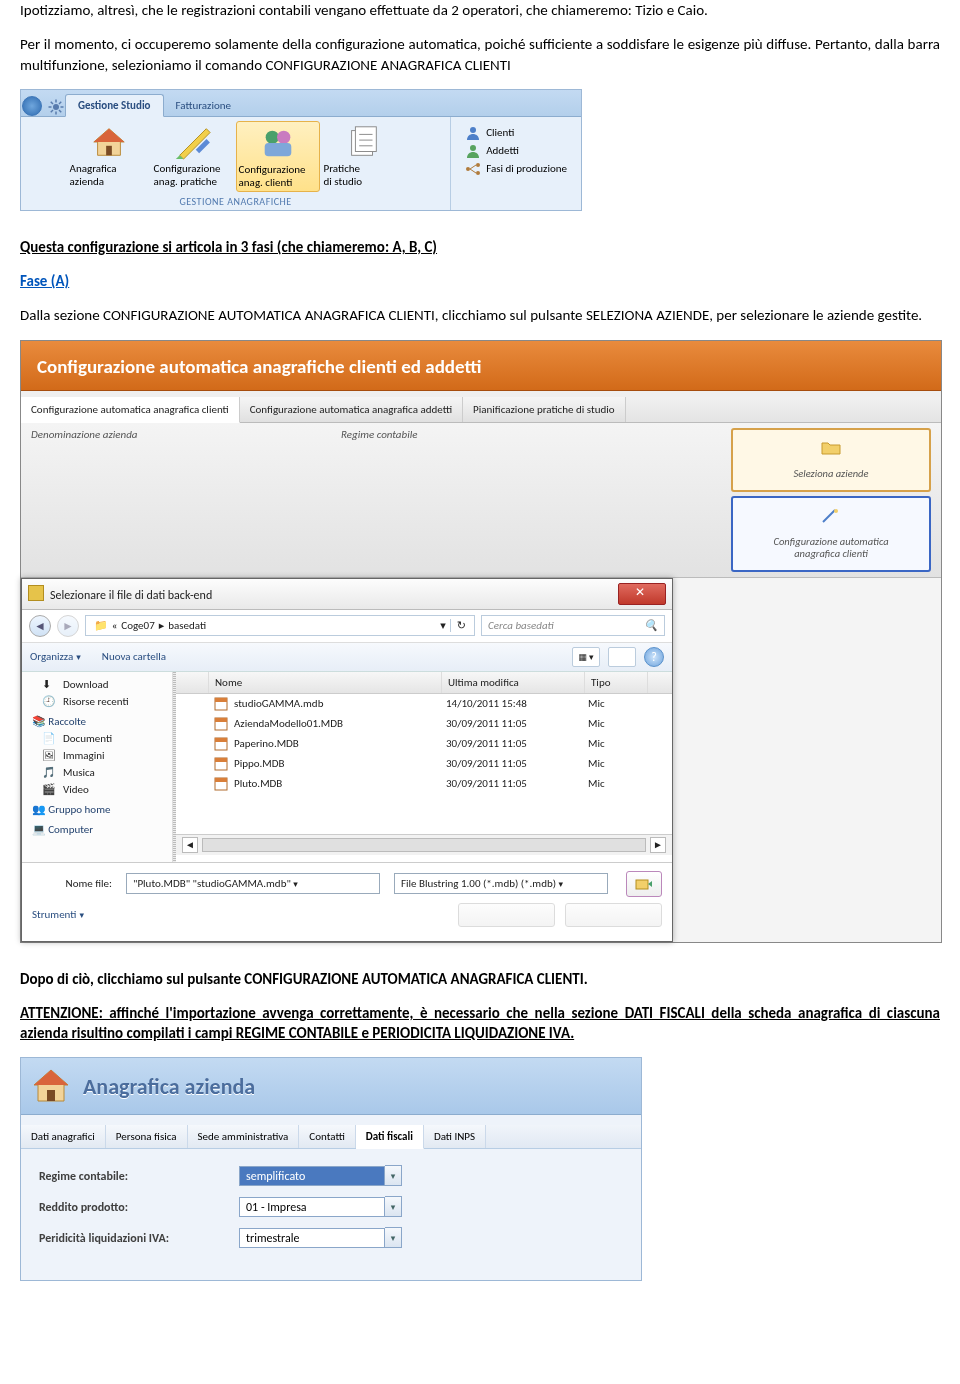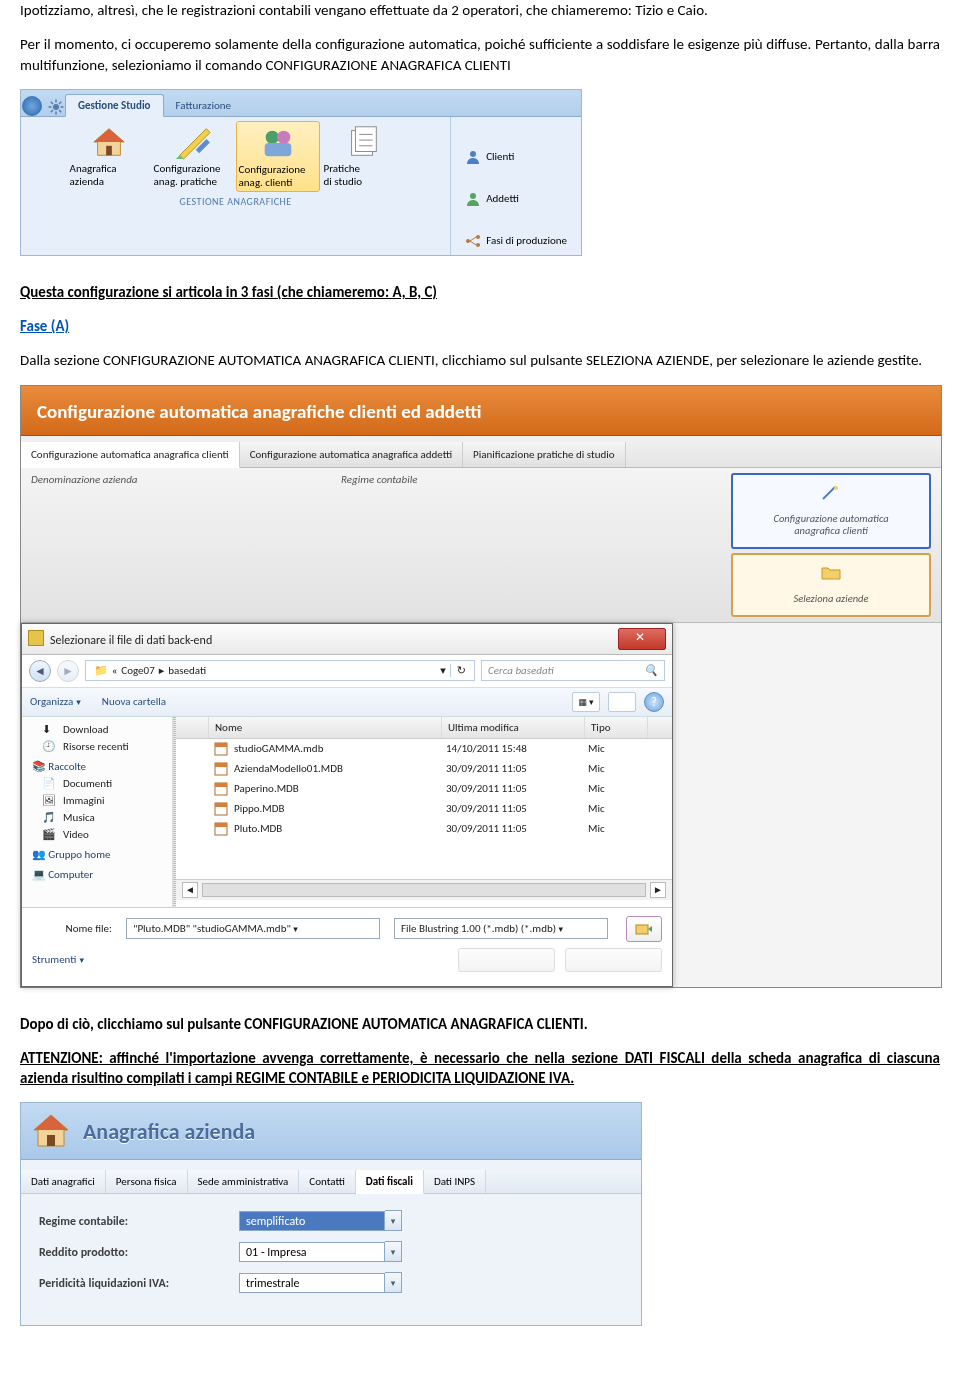--- a/index.html
+++ b/index.html
@@ -31,21 +31,21 @@
   .rgear svg { width:100%; height:100%; }
   .ribbon-body { display:flex; background:#e7f0fa; }
   .rgroup { padding:4px 6px 2px 6px; border-right:1px solid #b7cde4; display:flex; flex-direction:column; align-items:center; }
   .rgroup.last { border-right:none; flex:0; }
   .rgroup-items { display:flex; gap:2px; }
   .ritem { width:78px; text-align:left; padding:2px; border-radius:3px; }
   .ritem.sel { background:linear-gradient(#fff0c0,#ffe18a); border:1px solid #e6b24a; }
   .ritem .icon { width:38px; height:38px; margin:0 auto 1px auto; }
   .rgroup-label { font-size:10px; color:#527aaf; text-align:center; padding-top:3px; letter-spacing:0.5px; }
   .mini-items { display:flex; flex-direction:column; gap:2px; align-items:flex-start; padding:4px 8px; }
-  .mini-item { display:flex; align-items:center; gap:5px; white-space:nowrap;margin-top:24px; }
+  .mini-item { display:flex; align-items:center; gap:5px; white-space:nowrap; }
   .mini-item .mi-icon { width:16px; height:16px; }
 
   
   .app-window { width:920px; margin:12px 0 26px 0; font-size:11px; border:1px solid #888; background:#fff; color:#222; }
   .aw-titlebar { background:linear-gradient(#e98b3d,#d26a19); padding:14px 16px 12px 16px; color:#fff; font-size:19px; font-weight:bold; border-bottom:1px solid #a64d0e;}
   .aw-tabs { display:flex; background:linear-gradient(#f0f0f0,#e4e4e4); border-bottom:1px solid #bbb; font-size:11px;}
   .aw-tab { padding:6px 10px; border-right:1px solid #ccc; background:linear-gradient(#f5f5f5,#e0e0e0); }
   .aw-tab.active { background:#fff; border-bottom:1px solid #fff; margin-bottom:-1px; }
   .aw-colhdr { display:flex; background:linear-gradient(#f4f4f4,#e2e2e2); border-bottom:1px solid #bbb; font-style:italic; color:#555; font-size:11px; }
   .aw-colhdr div { padding:5px 10px; }
@@ -236,33 +236,33 @@
     <div style="height:6px;background:#efefef;"></div>
     <div class="aw-tabs">
       <div class="aw-tab active">Configurazione automatica anagrafica clienti</div>
       <div class="aw-tab">Configurazione automatica anagrafica addetti</div>
       <div class="aw-tab">Pianificazione pratiche di studio</div>
     </div>
     <div class="aw-colhdr">
       <div style="width:290px;">Denominazione azienda</div>
       <div style="width:180px;">Regime contabile</div>
       <div class="aw-right-btns">
+        <div class="aw-btn">
+          <div class="bi"><svg viewBox="0 0 20 16">
+                <path d="M1 3h6l2 2h10v9H1z" fill="#f2cf6a" stroke="#c79a2e"></path>
+              </svg></div>
+          <div>Seleziona aziende</div>
+        </div>
         <div class="aw-btn aw-btn1">
           <div class="bi"><svg viewBox="0 0 20 16">
                 <line x1="2" y1="14" x2="14" y2="2" stroke="#4d7fc9" stroke-width="2"></line>
                 <circle cx="15" cy="3" r="2" fill="#f2cf6a"></circle>
               </svg></div>
           <div style="white-space:pre-line;">Configurazione automatica
 anagrafica clienti</div>
-        </div>
-        <div class="aw-btn">
-          <div class="bi"><svg viewBox="0 0 20 16">
-                <path d="M1 3h6l2 2h10v9H1z" fill="#f2cf6a" stroke="#c79a2e"></path>
-              </svg></div>
-          <div>Seleziona aziende</div>
         </div>
       </div>
     </div>
 
     <div class="aw-body">
 
       <div class="file-dialog">
         <div class="fd-title">
           <span><span style="display:inline-block;width:14px;height:14px;background:#e6c34a;border:1px solid #b38e1f;margin-right:6px;vertical-align:-2px;"></span><span>Selezionare il file di dati back-end</span></span>
           <div class="fd-close"></div>

